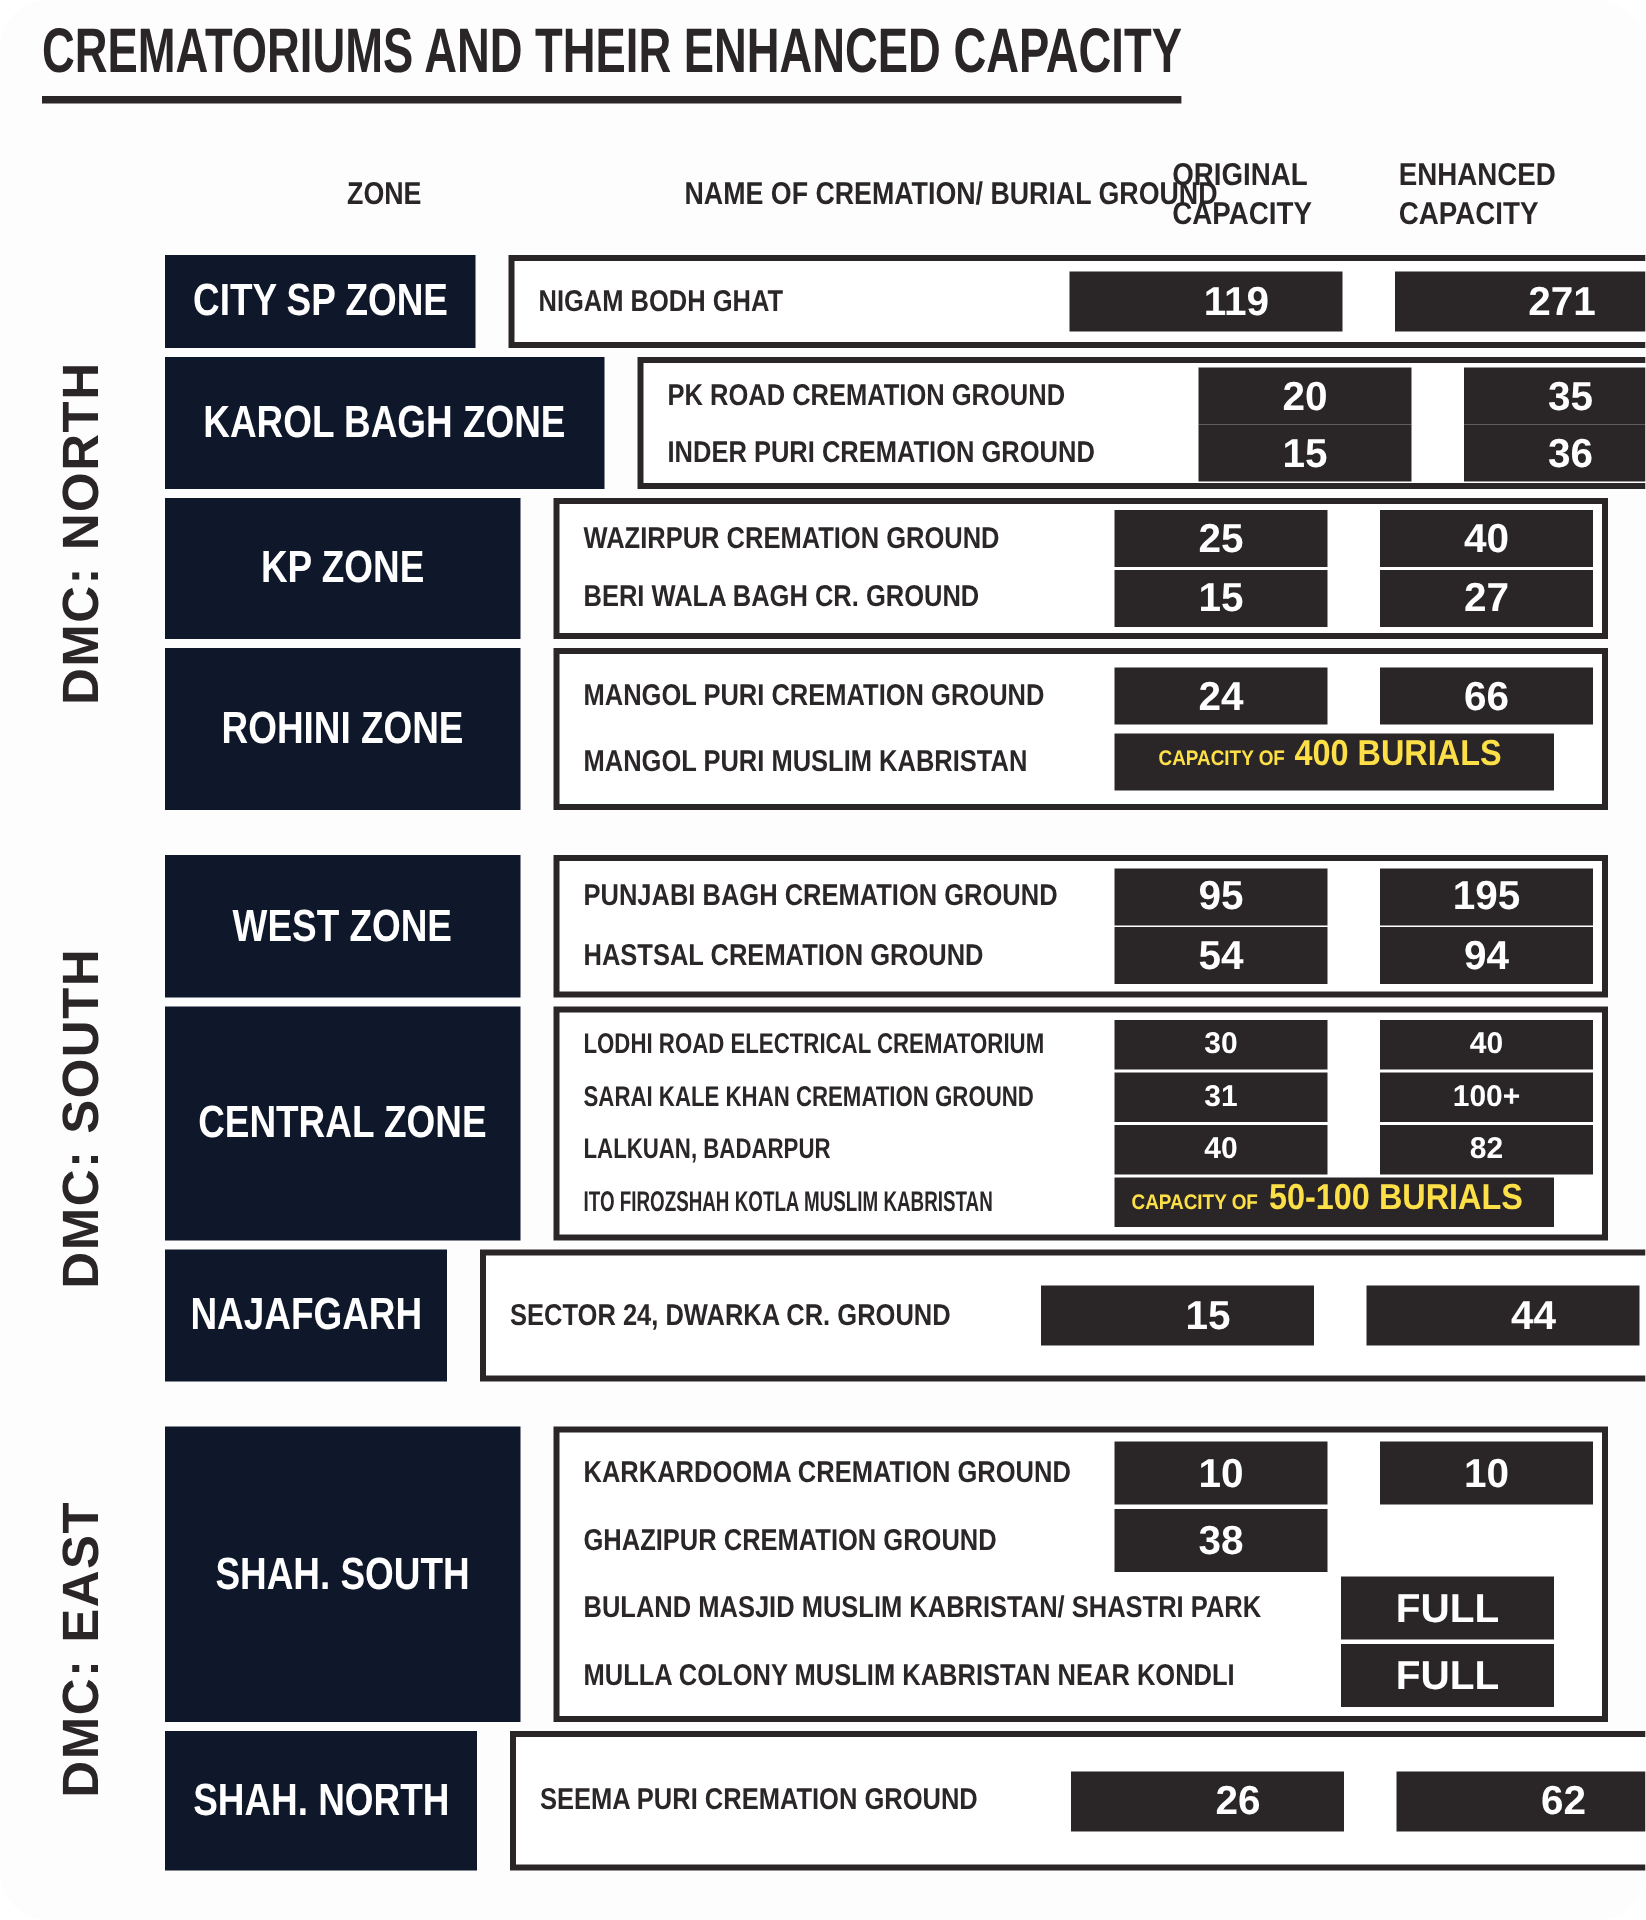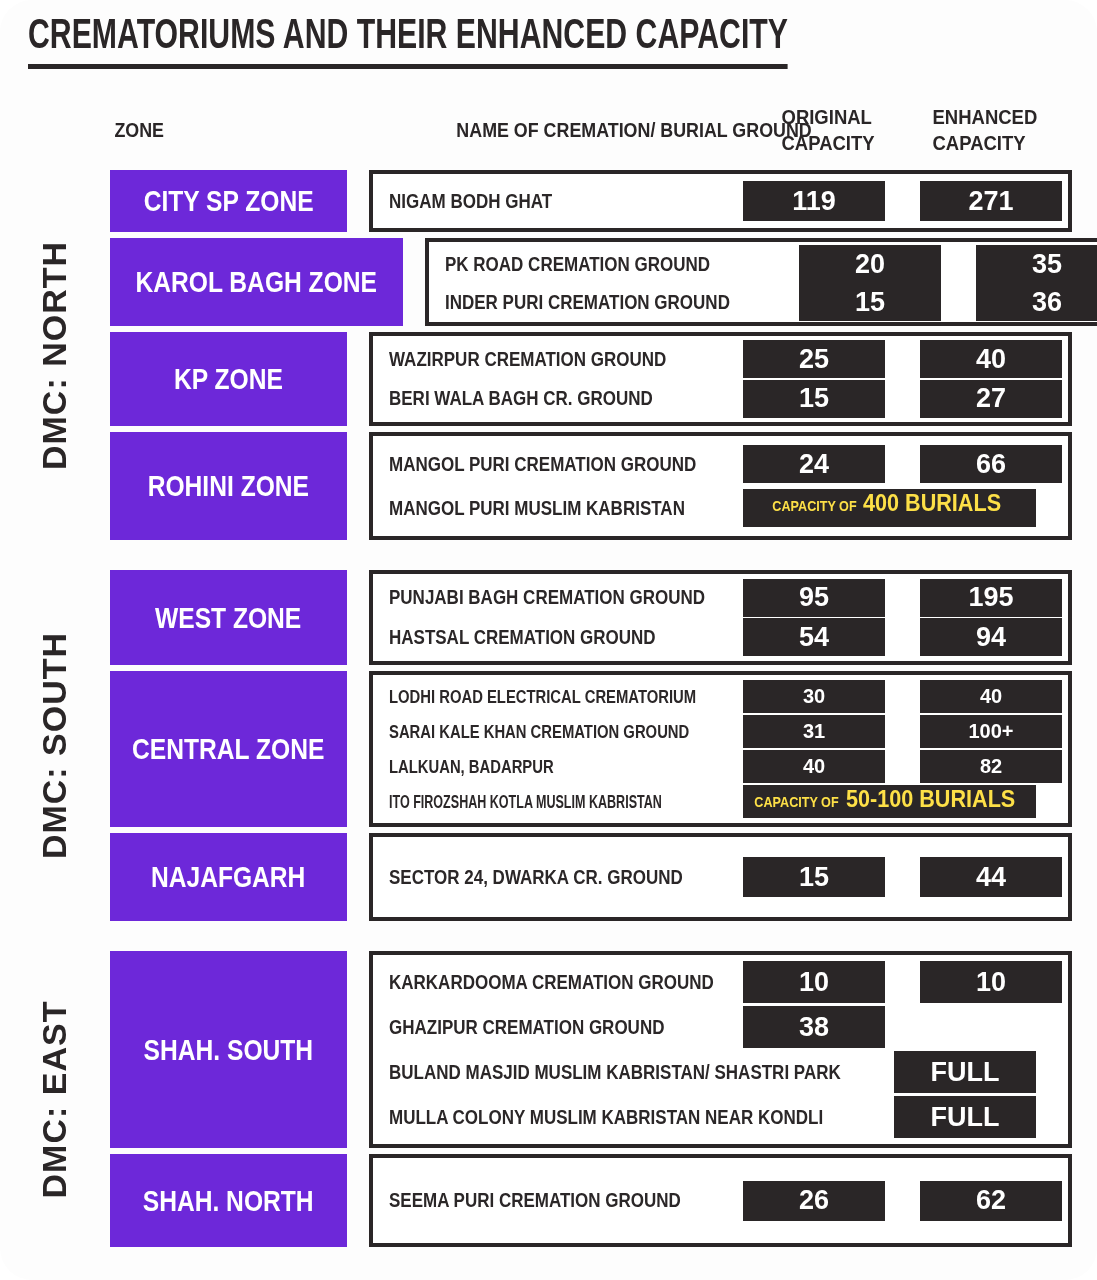--- a/index.html
+++ b/index.html
@@ -14,39 +14,39 @@
   .title { position:absolute; left:28px; top:10px; }
   .tspan {
     display:inline-block; white-space:nowrap;
     font-size:42px; font-weight:bold; letter-spacing:0;
     transform:scaleX(0.72); transform-origin:left center;
     padding-bottom:6px; border-bottom:5px solid #2a2627;
   }
   
   .hdr { position:absolute; top:96px; left:110px; width:962px; height:68px;
          display:flex; align-items:center; }
-  .h-zone { width:293px; text-align:left; }
+  .h-zone { width:293px; text-align:center; }
   .h-gap  { width:22px; }
   .h-name { width:348px; text-align:center; }
   .h-cap  { width:142px; }
   .h-gap2 { width:9px; }
   .hspan  { display:inline-block; font-size:21px; font-weight:bold; white-space:nowrap;
             transform:scaleX(0.85); transform-origin:center center; }
   .hcapspan { display:inline-block; font-size:21px; font-weight:bold; line-height:1.25;
             transform:scaleX(0.88); transform-origin:center center; }
   
   .sections { position:absolute; top:170px; left:0; width:1097px; }
   .section  { position:relative; padding-left:110px; margin-bottom:30px; }
   .vlabel   { position:absolute; left:0; top:0; bottom:0; width:110px;
               display:flex; align-items:center; justify-content:center; }
   .vspan    { display:block; white-space:nowrap; transform:rotate(-90deg);
               font-size:34px; font-weight:bold; letter-spacing:1px; color:#2a2627; }
   .rows  { display:flex; flex-direction:column; gap:6px; width:962px; }
   .zrow  { display:flex; gap:22px; }
-  .zbox  { width:293px; background:#6d28d9; display:flex; align-items:center; justify-content:center; }
+  .zbox  { width:293px; background:#0f172a; display:flex; align-items:center; justify-content:center; }
   .zspan { display:inline-block; white-space:nowrap; color:#ffffff;
            font-size:30px; font-weight:bold;
            transform:scaleX(0.82); transform-origin:center center; }
   .cbox  { flex:1; background:#ffffff; border:4px solid #2a2627; box-sizing:border-box;
            display:flex; flex-direction:column; justify-content:space-evenly;
            padding:3px 6px 3px 16px; }
   .ground { display:flex; align-items:center;gap:26px; }
   .gname  { width:324px; overflow:visible; }
   .gname-wide { width:475px; }
   .gspan  { display:inline-block; white-space:nowrap; font-size:20px; font-weight:bold; color:#2b2728;
@@ -60,21 +60,21 @@
   .note-prefix { font-size:14px; font-weight:bold; letter-spacing:0; margin-right:7px;
             transform:scaleX(0.9); transform-origin:right center; display:inline-block; }
   .note-value  { font-size:24px; font-weight:bold; display:inline-block;
             transform:scaleX(0.9); transform-origin:left center; }
   
   .dense .badge { height:33px; font-size:20px; }
   .dense .badge-wide { height:33px; }
   .dense .gspan { font-size:19px; transform:scaleX(0.78); }
   .dense .gspan.xnarrow { transform:scaleX(0.66); }
   .tall .badge { height:42px; }
-  .single .badge { height:40px; }
+  .single .badge { height:40px;padding-left:40px; }
   .row-gap-top { }
 </style>
 </head>
 <body>
 
 <div class="canvas">
 
   <div class="title">
     <span class="tspan">CREMATORIUMS AND THEIR ENHANCED CAPACITY</span>
   </div>

